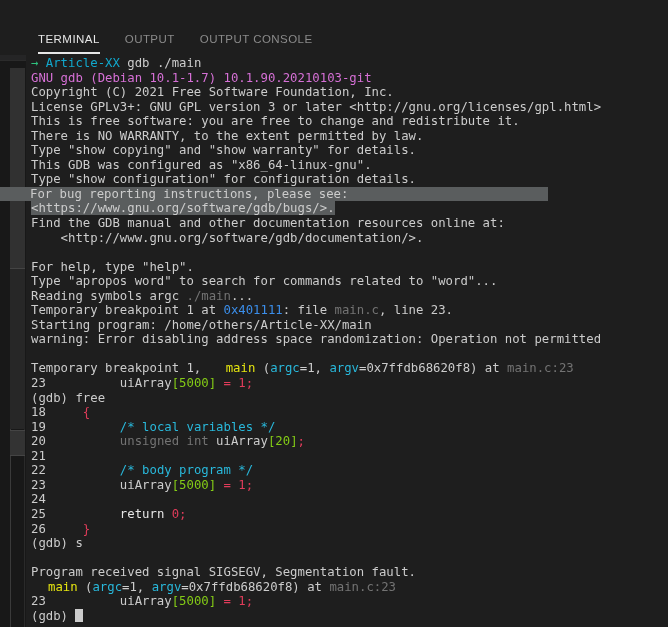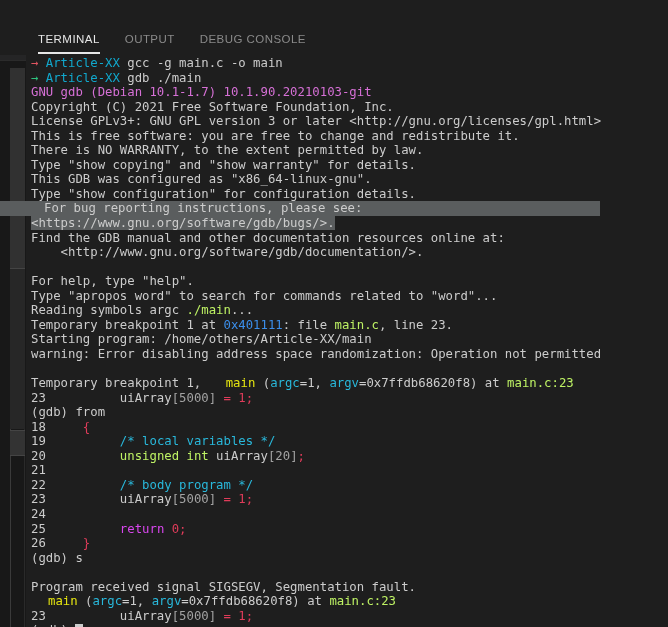--- a/index.html
+++ b/index.html
@@ -129,39 +129,39 @@
     z-index: 3;
   }
   .row {
     height: 14.55px;
     white-space: pre;
     position: relative;
   }
   .hl-full {
     background: #5a5d5e;
     margin-left: -31px;
-    padding-left: 44px;
-    width: 600px;
+    padding-left: 30px;
+    width: 548px;
     box-sizing: border-box;
   }
   .hl-span {
     background: #5a5d5e;
   }
 
   
   .t-white   { color: #cccccc; }
   .t-magenta { color: #d670d6; }
   .t-cyan    { color: #29b8db; }
   .t-teal    { color: #11a8cd; }
   .t-blue    { color: #3b8eea; }
-  .t-green   { color: #bef264; }
+  .t-green   { color: #737373; }
   .t-yellow  { color: #e5e510; padding-left: 17px; }
-  .t-pink    { color: #a3a3a3; }
+  .t-pink    { color: #84cc16; }
   .t-crimson { color: #e03c5a; }
-  .t-srcblue { color: #d946ef; }
+  .t-srcblue { color: #e5e5e5; }
 
   .arrow-red   { color: #e05561; }
   .arrow-green { color: #2ec27e; }
 
   .cursor {
     display: inline-block;
     width: 7.4px;
     height: 12.5px;
     background: #cccccc;
     vertical-align: -2px;
@@ -190,26 +190,25 @@
     <div class="scroll-track"></div>
     <div class="scroll-thumb t1"></div>
     <div class="scroll-thumb t2"></div>
     <div class="scroll-thumb t3"></div>
   </div>
   <div class="rail-line"></div>
 
   <div class="tabbar">
     <div class="tab active">TERMINAL</div>
     <div class="tab">OUTPUT</div>
-    <div class="tab">DEBUG CONSOLE</div>
+    <div class="tab">OUTPUT CONSOLE</div>
   </div>
 
   <div class="term">
 
-    <div class="row"><span class="arrow-red">→</span><span class="t-white"> </span><span class="t-teal">Article-XX</span><span class="t-white"> gcc -g main.c -o main</span></div>
 
     <div class="row"><span class="arrow-green">→</span><span class="t-white"> </span><span class="t-teal">Article-XX</span><span class="t-white"> gdb ./main</span></div>
 
     <div class="row t-magenta">GNU gdb (Debian 10.1-1.7) 10.1.90.20210103-git</div>
     <div class="row t-white">Copyright (C) 2021 Free Software Foundation, Inc.</div>
     <div class="row t-white">License GPLv3+: GNU GPL version 3 or later &lt;http://gnu.org/licenses/gpl.html&gt;</div>
     <div class="row t-white">This is free software: you are free to change and redistribute it.</div>
     <div class="row t-white">There is NO WARRANTY, to the extent permitted by law.</div>
     <div class="row t-white">Type "show copying" and "show warranty" for details.</div>
     <div class="row t-white">This GDB was configured as "x86_64-linux-gnu".</div>
@@ -230,21 +229,21 @@
     <div class="row"><span class="t-white">Temporary breakpoint 1 at </span><span class="t-blue">0x401111</span><span class="t-white">: file </span><span class="t-green">main.c</span><span class="t-white">, line 23.</span></div>
 
     <div class="row t-white">Starting program: /home/others/Article-XX/main</div>
     <div class="row t-white">warning: Error disabling address space randomization: Operation not permitted</div>
     <div class="row">&nbsp;</div>
 
     <div class="row"><span class="t-white">Temporary breakpoint 1, </span><span class="t-yellow">main</span><span class="t-white"> (</span><span class="t-cyan">argc</span><span class="t-white">=1, </span><span class="t-cyan">argv</span><span class="t-white">=0x7ffdb68620f8) at </span><span class="t-green">main.c</span><span class="t-green">:23</span></div>
 
     <div class="row"><span class="t-white">23</span><span class="t-white">          uiArray</span><span class="t-pink">[5000]</span><span class="t-crimson"> = </span><span class="t-crimson">1;</span></div>
 
-    <div class="row t-white">(gdb) from</div>
+    <div class="row t-white">(gdb) free</div>
 
     <div class="row"><span class="t-white">18</span><span class="t-white">     </span><span class="t-crimson">{</span></div>
 
     <div class="row"><span class="t-white">19</span><span class="t-white">          </span><span class="t-cyan">/* local variables */</span></div>
 
     <div class="row"><span class="t-white">20</span><span class="t-white">          </span><span class="t-green">unsigned int</span><span class="t-white"> uiArray</span><span class="t-pink">[20]</span><span class="t-crimson">;</span></div>
 
     <div class="row"><span class="t-white">21</span></div>
 
     <div class="row"><span class="t-white">22</span><span class="t-white">          </span><span class="t-cyan">/* body program */</span></div>

